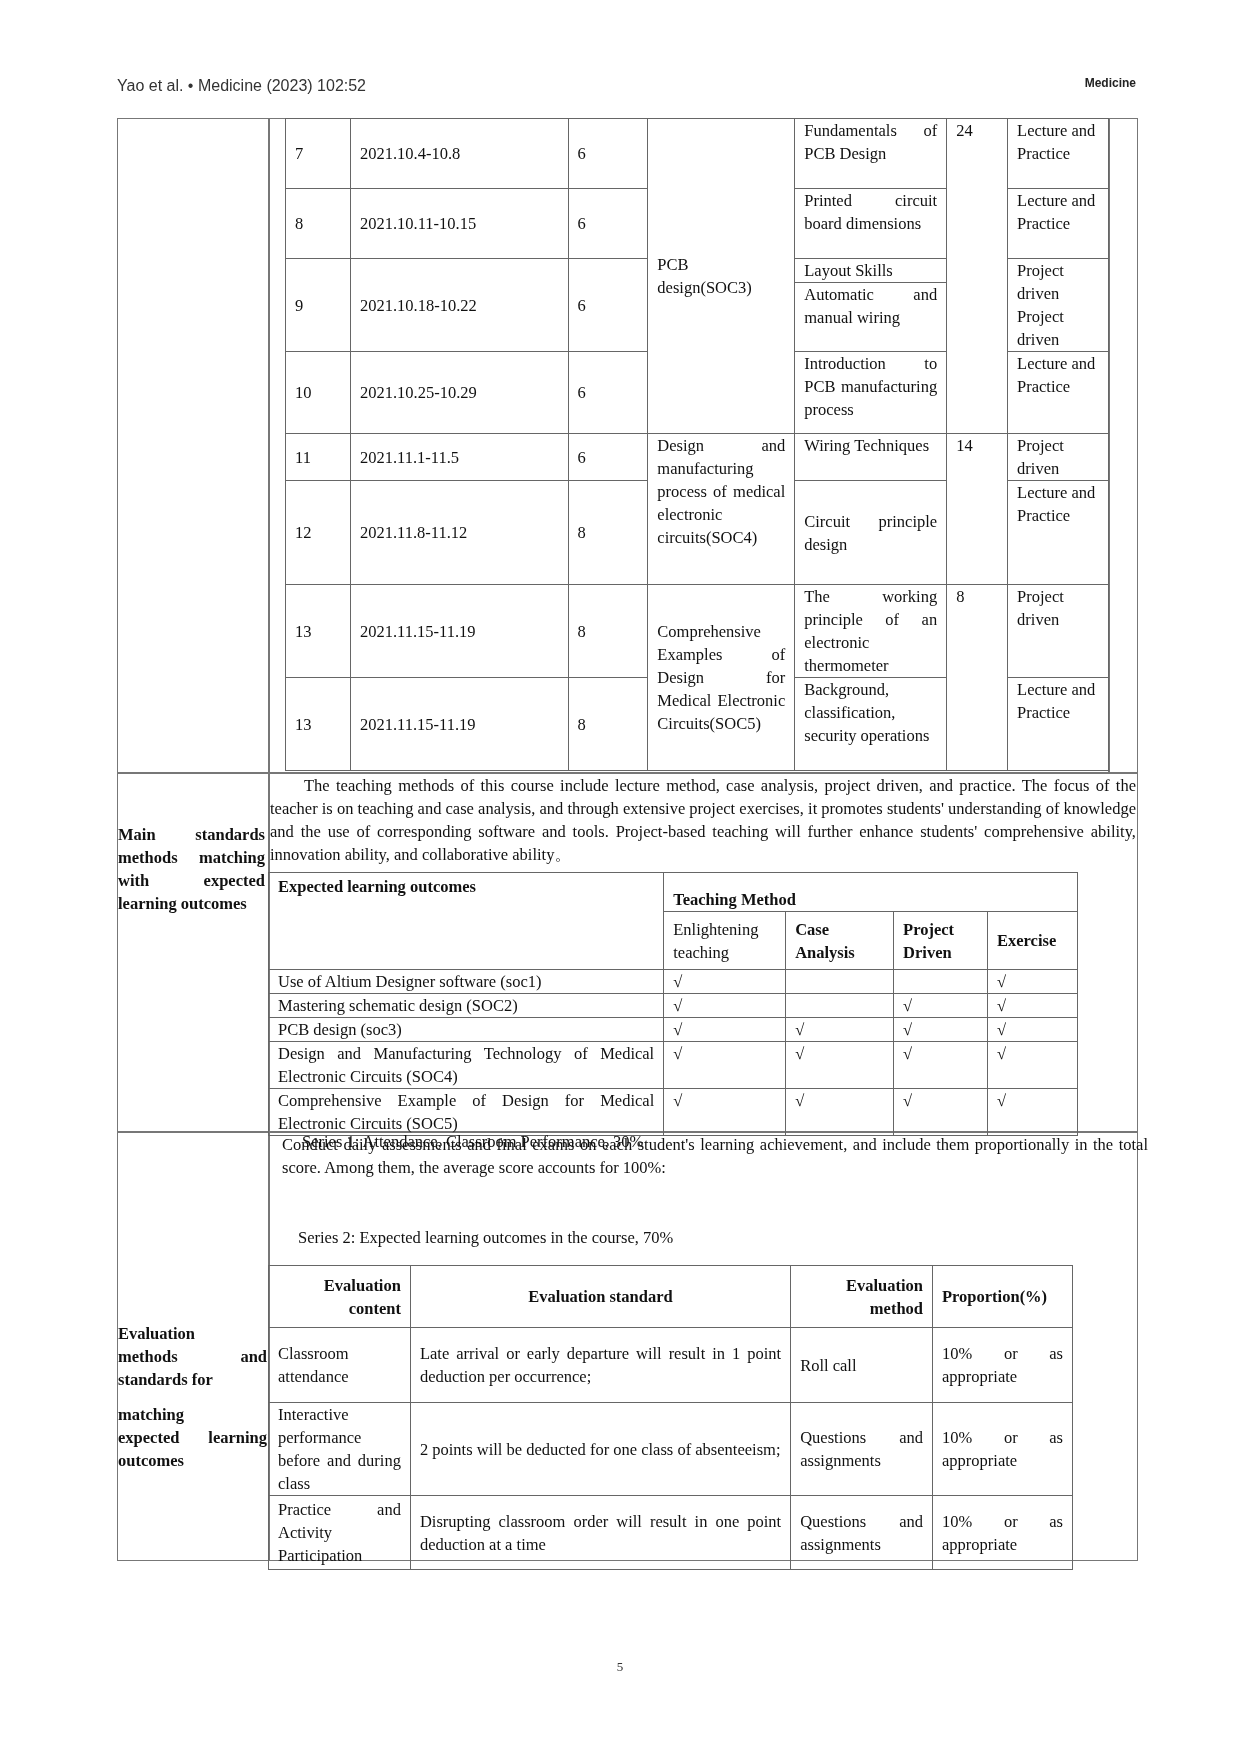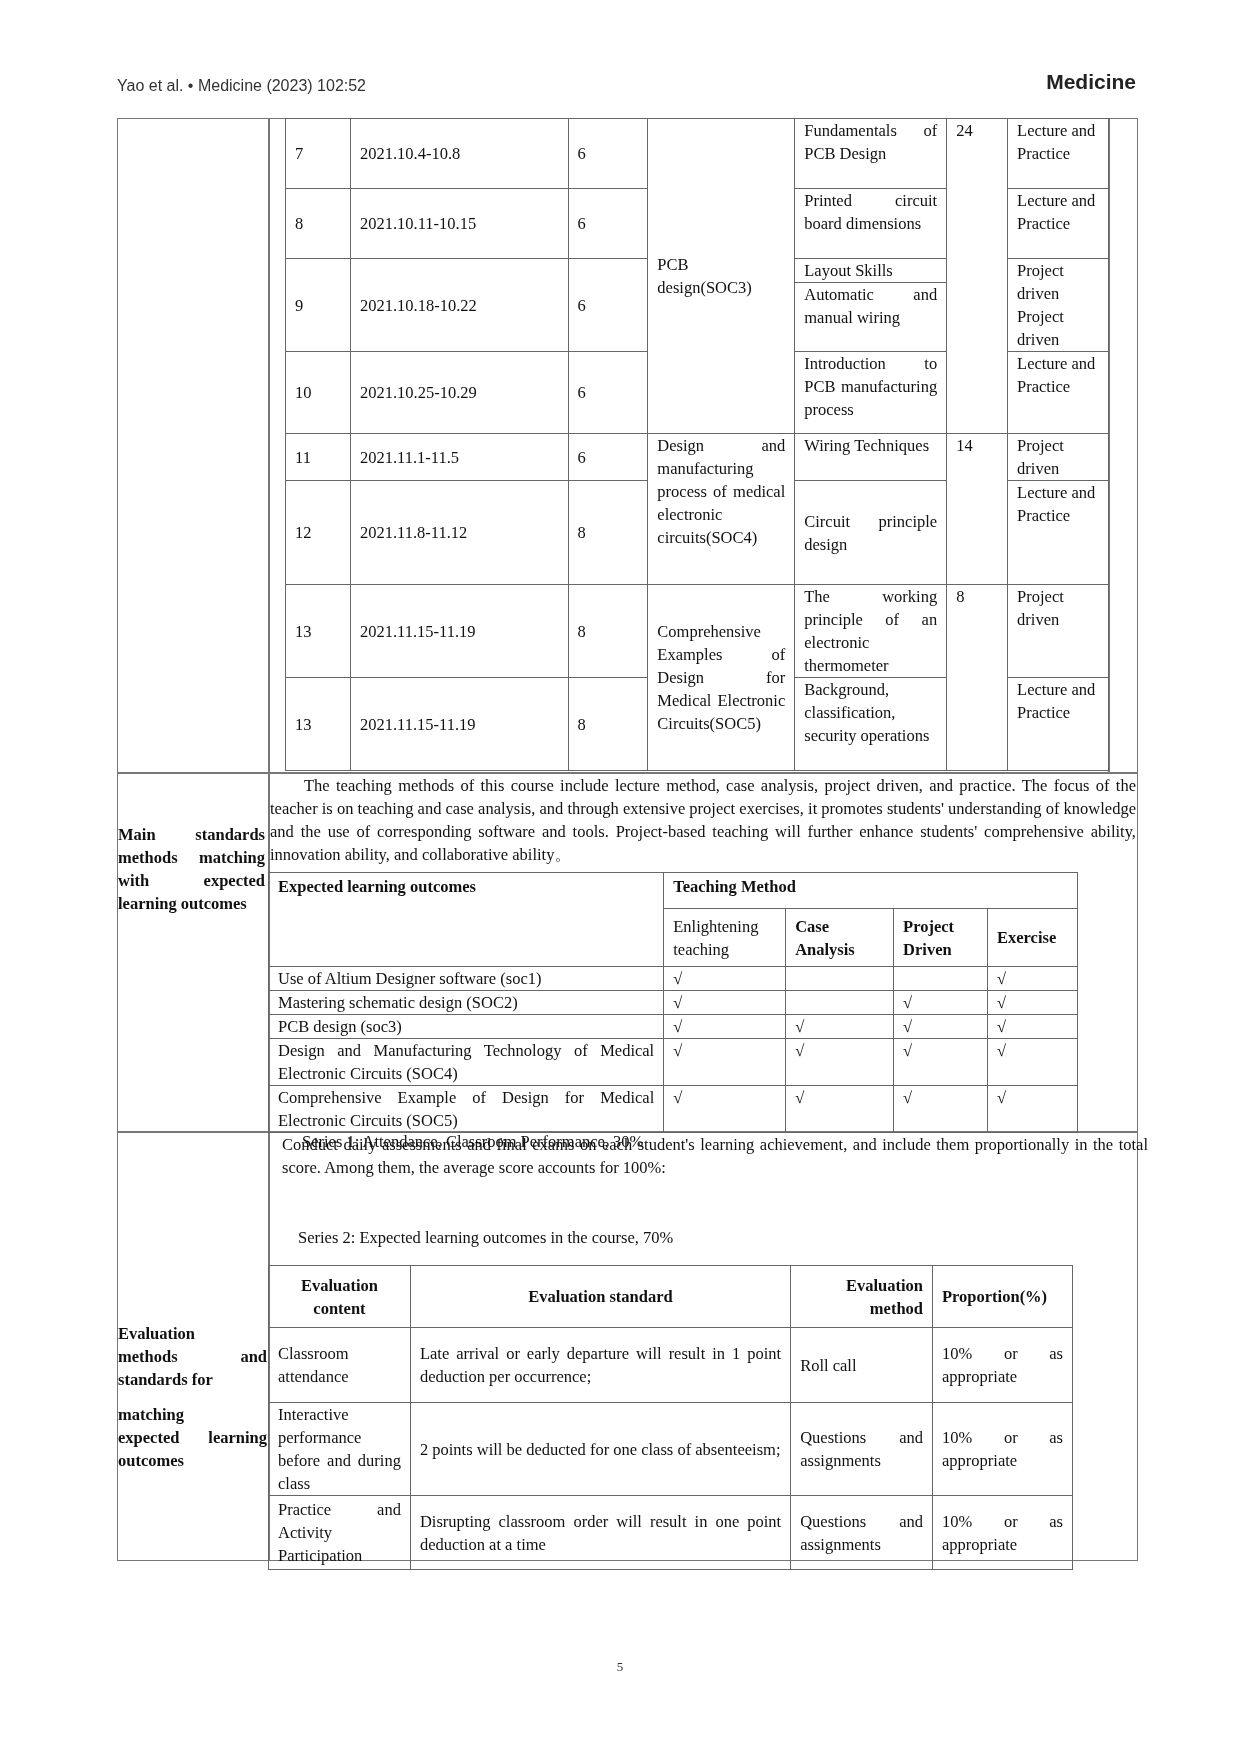--- a/index.html
+++ b/index.html
@@ -1,18 +1,18 @@
 <!DOCTYPE html>
 <html><head>
 <meta charset="utf-8">
 <style>
   html,body{margin:0;padding:0;background:#fff;}
   body{width:1240px;height:1753px;position:relative;font-family:"Liberation Serif",serif;color:#111;overflow:hidden;}
   .hdr-left{position:absolute;left:117px;top:77px;font-family:"Liberation Sans",sans-serif;font-size:16px;color:#333;}
-  .hdr-right{position:absolute;right:104px;top:70px;font-family:"Liberation Sans",sans-serif;font-size:21px;font-weight:bold;color:#222;}
+  .hdr-right{position:absolute;right:104px;top:76px;font-family:"Liberation Sans",sans-serif;font-size:12px;font-weight:bold;color:#222;}
   .pagenum{position:absolute;left:0;width:1240px;text-align:center;top:1659px;font-size:13px;color:#333;}
 
   
   .outer{position:absolute;left:117px;top:118px;width:1021px;height:1443px;border:1.5px solid #777;box-sizing:border-box;}
   .vline{position:absolute;background:#777;width:1.5px;}
   .hline{position:absolute;background:#777;height:1.5px;}
   .lbl{position:absolute;font-weight:bold;font-size:16.5px;line-height:23px;text-align:justify;text-align-last:justify;}
   .lbl .last{text-align-last:left;display:block}
 
   table{border-collapse:collapse;position:absolute;font-family:"Liberation Serif",serif;font-size:16.5px;line-height:23px;}
@@ -131,21 +131,21 @@
   <colgroup>
       <col style="width:396px">
       <col style="width:122px">
       <col style="width:108px">
       <col style="width:94px">
       <col style="width:90px">
     </colgroup>
   <tbody>
       <tr style="height:36px">
     <th rowspan="2" style="padding-top:2px">Expected learning outcomes</th>
-    <th colspan="4" style="padding-top:2px">Teaching Method</th>
+    <th colspan="4" style="padding-top:15px">Teaching Method</th>
   </tr>
   <tr style="height:58px">
     <td class="mid">Enlightening teaching</td>
     <th class="mid">Case Analysis</th>
     <th class="mid">Project Driven</th>
     <th class="mid">Exercise</th>
   </tr>
   <tr style="height:23px">
     <td>Use of Altium Designer software (soc1)</td>
     <td>√</td>
@@ -198,21 +198,21 @@
 
 <table style="left:268px;top:1265px;width:805px;">
   <colgroup>
       <col style="width:142px">
       <col style="width:381px">
       <col style="width:142px">
       <col style="width:140px">
     </colgroup>
   <tbody>
       <tr style="height:62px">
-    <th class="mid" style="text-align:center">Evaluation content</th>
+    <th class="mid" style="text-align:right">Evaluation content</th>
     <th class="mid" style="text-align:center">Evaluation standard</th>
     <th class="mid" style="text-align:right">Evaluation method</th>
     <th class="mid">Proportion(%)</th>
   </tr>
   <tr style="height:75px">
     <td class="mid">Classroom attendance</td>
     <td class="mid just">Late arrival or early departure will result in 1 point deduction per occurrence;</td>
     <td class="mid">Roll call</td>
     <td class="mid just">10% or as appropriate</td>
   </tr>

